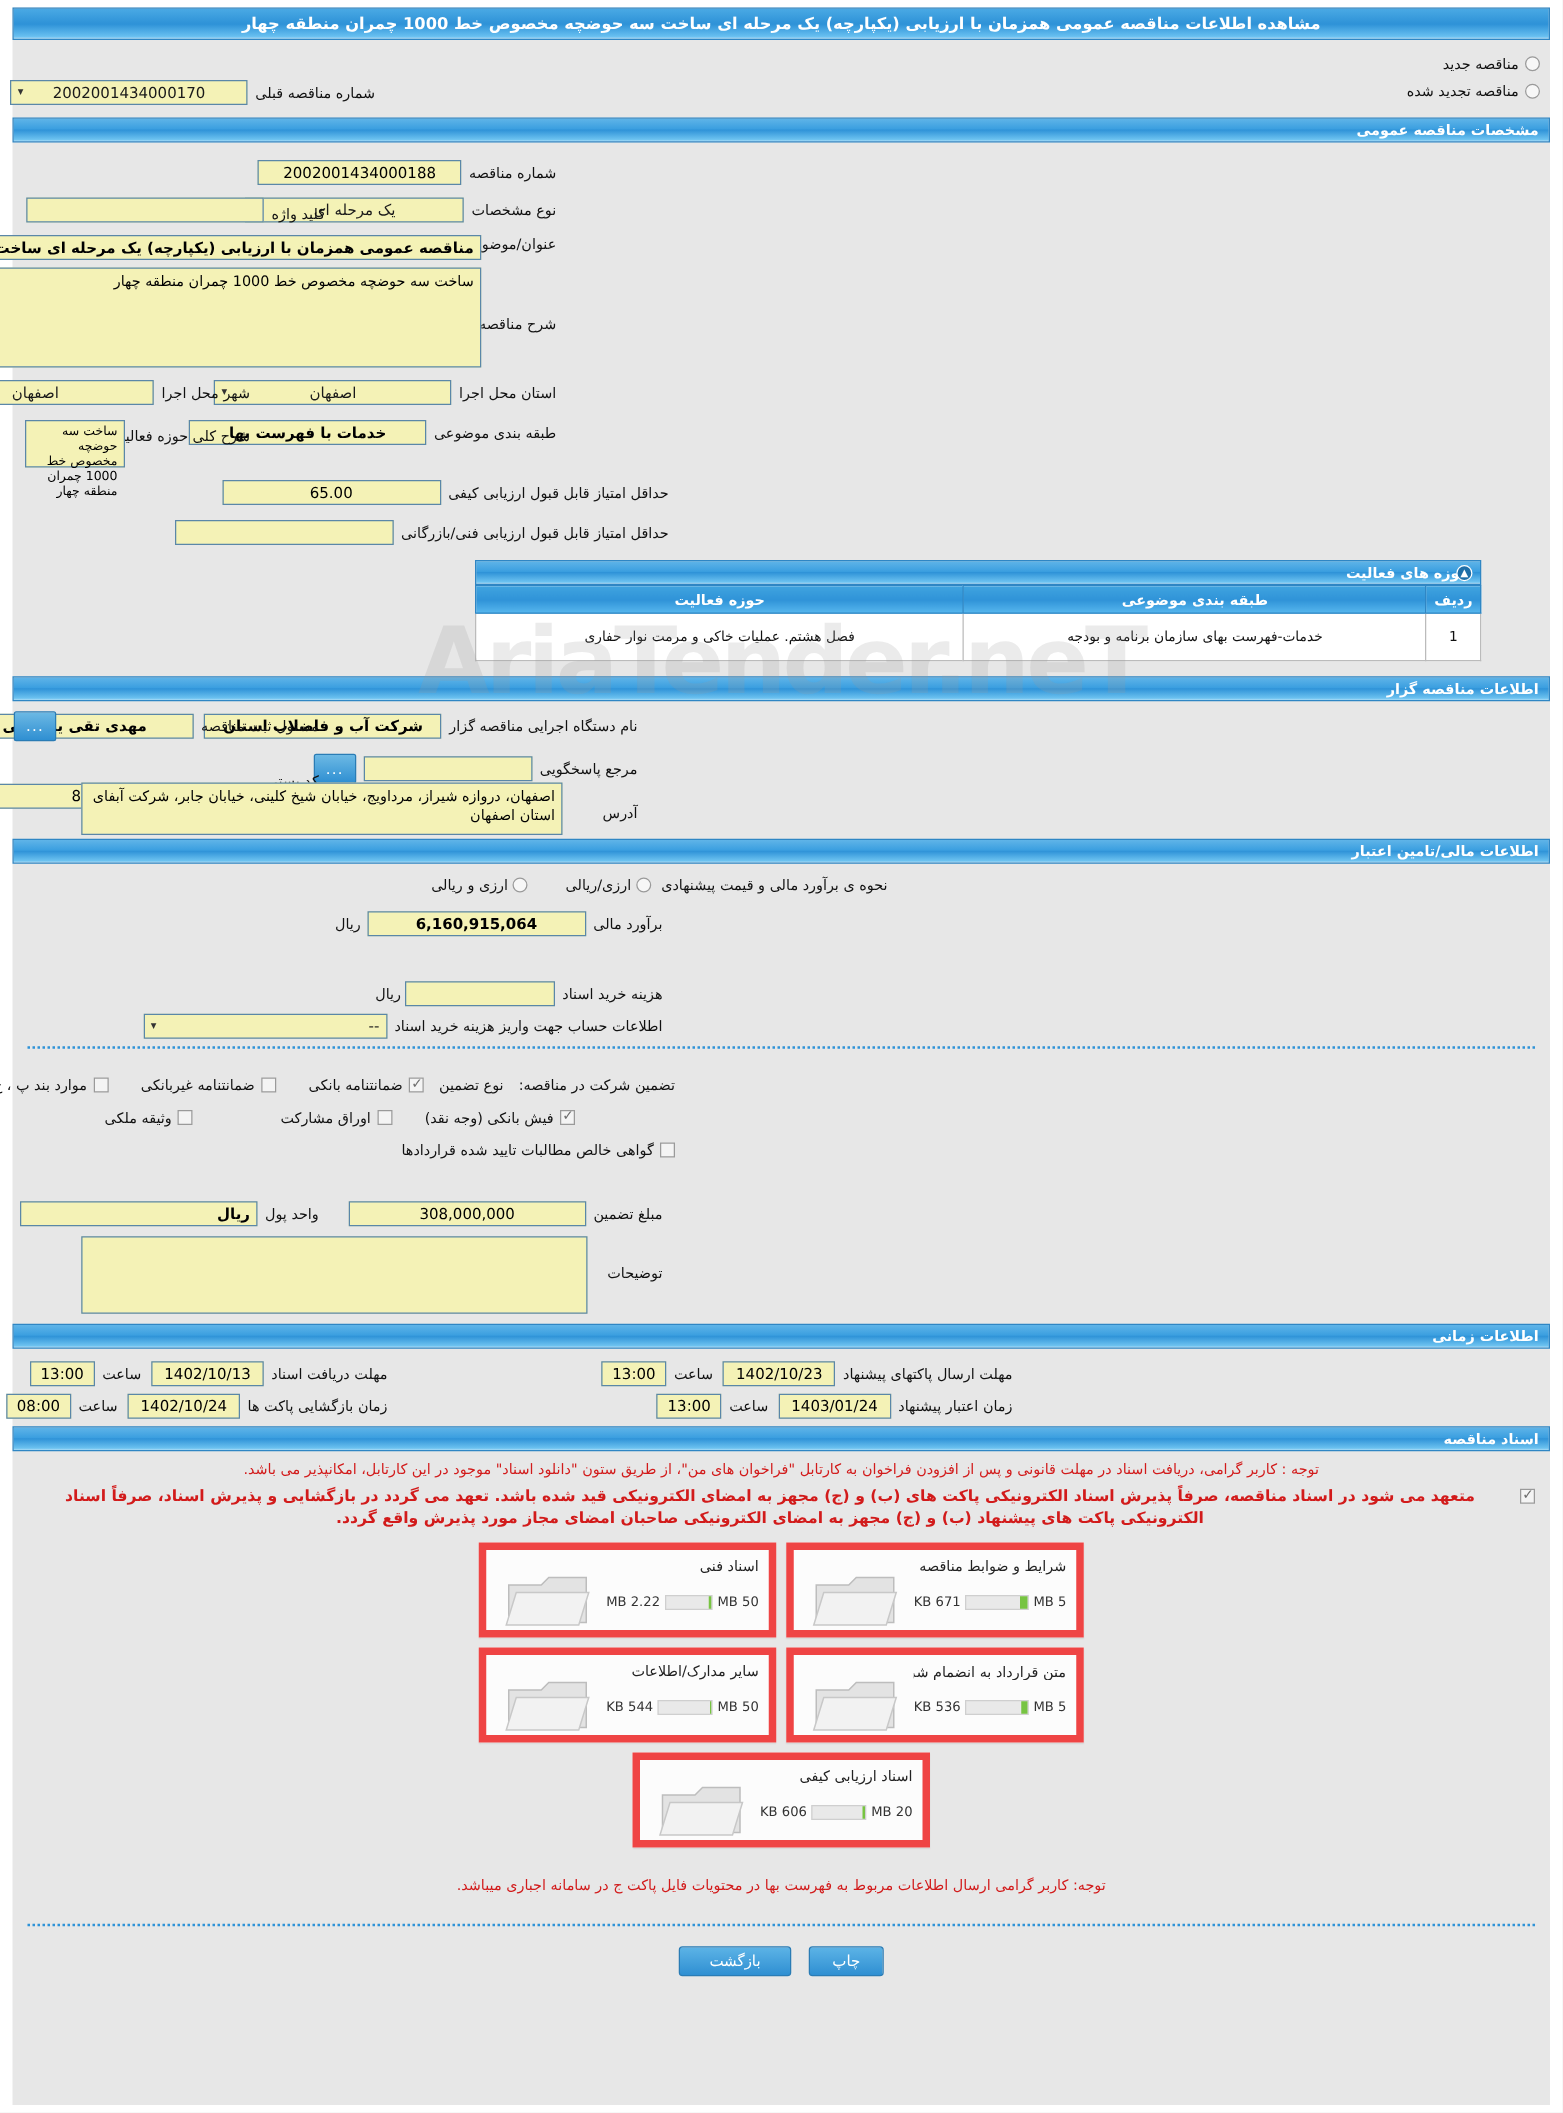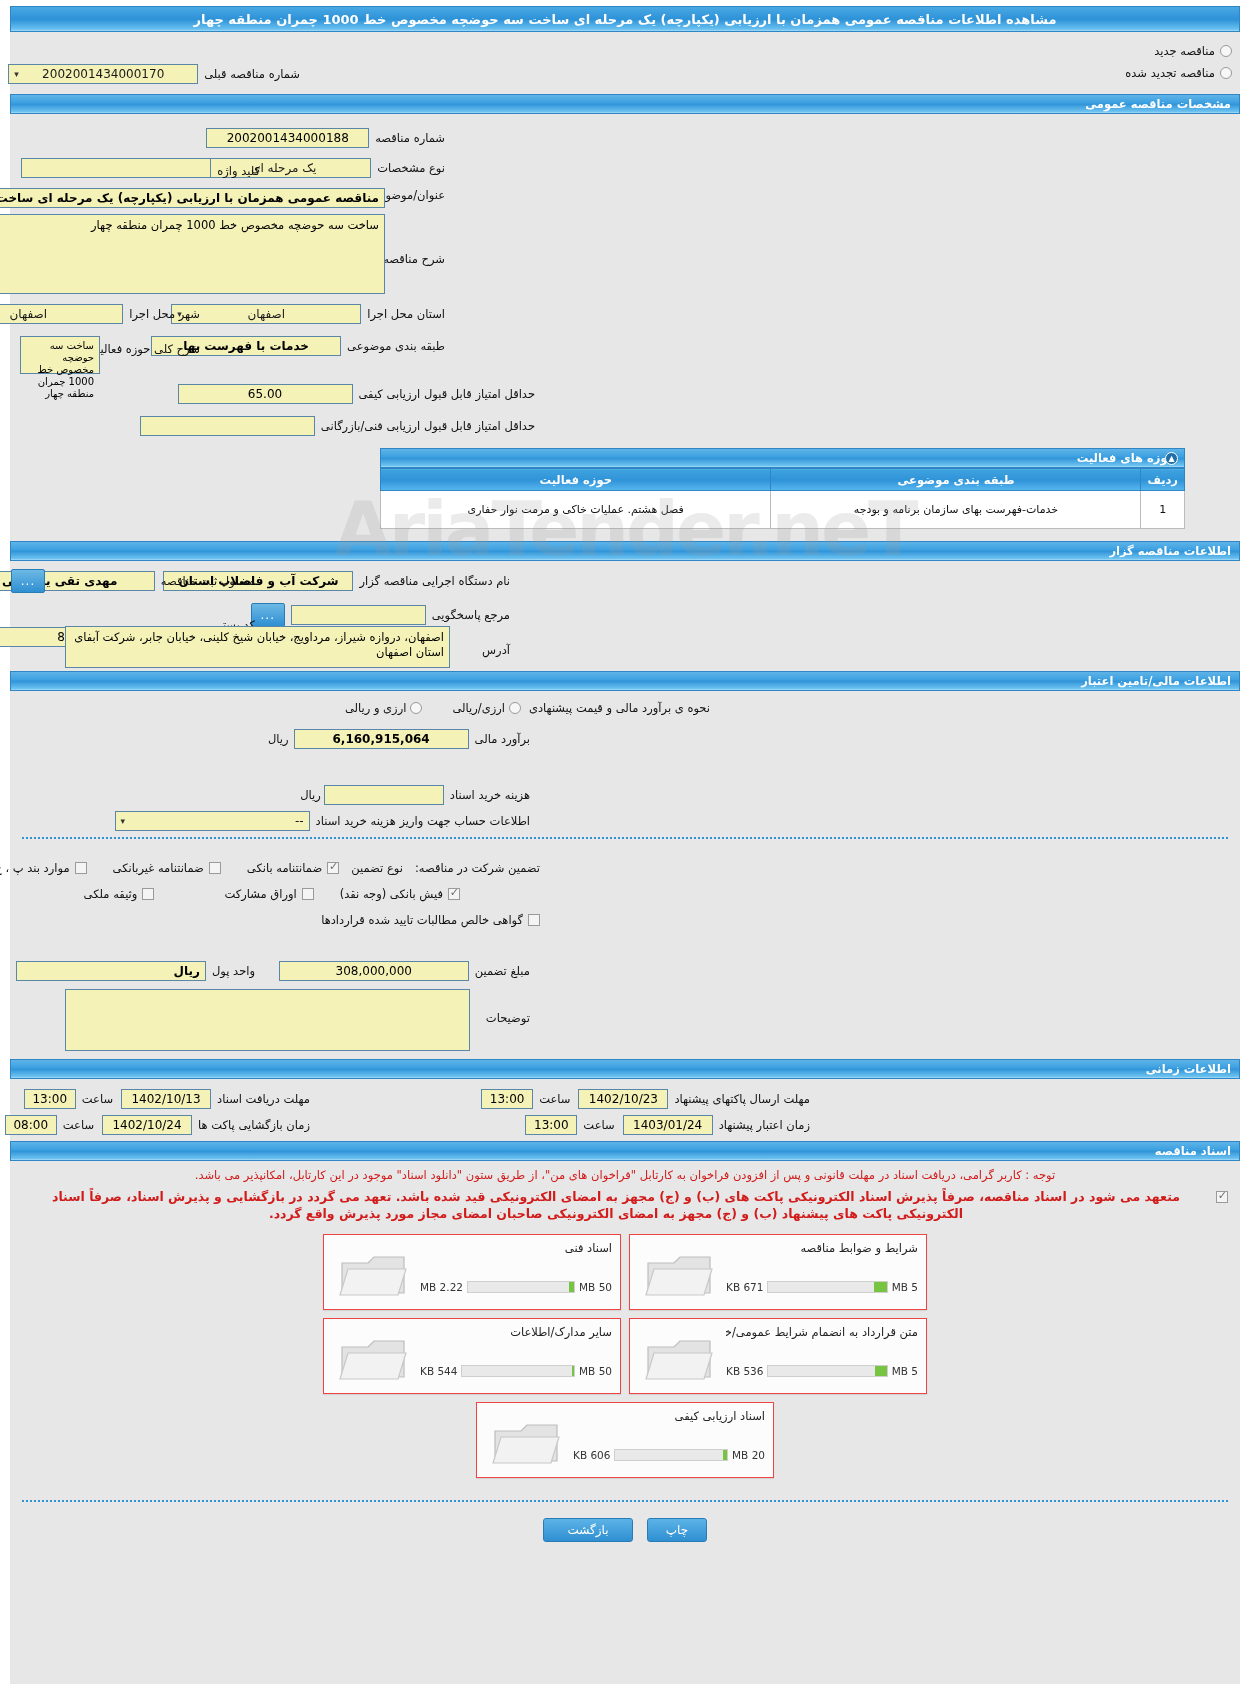--- a/index.html
+++ b/index.html
@@ -115,22 +115,22 @@
   table.grid td {
     border: 1px solid #bbbbbb; font-size: 11px; height: 22px; padding: 12px 6px;
     text-align: center; color: #111; background: #ffffff;
   }
   
   .note-red { color: #d21b1b; font-size: 11.5px; text-align: center; line-height: 17px; }
   .note-red.b { font-weight: bold; font-size: 12.5px; }
   .dotted { border-top: 2px dotted #2f93d8; height: 0; }
   
   .fcard {
-    width: 298px; height: 76px; background: #fcfcfc;
-    border: 1px solid #ef4444; position: relative;
+    width: 238px; height: 76px; background: #fcfcfc;
+    border: 6px solid #ef4444; position: relative;
     box-shadow: 0 1px 1px rgba(0,0,0,.08);
   }
   .fcard .fname {
     position: absolute; top: 6px; right: 8px; left: 96px;
     font-size: 11.5px; color: #222; text-align: right;
     overflow: hidden; white-space: nowrap;
   }
   .fcard .folder { position: absolute; left: 14px; top: 14px; width: 72px; height: 52px; }
   .fcard .meter {
     position: absolute; bottom: 16px; right: 8px; left: 96px; height: 13px;
@@ -499,20 +499,21 @@
         <div class="meter">
           <span class="sz">20 MB</span>
           <span class="bar-wrap">
               <span class="bar-fill" style="width:4%"></span>
             </span>
           <span class="sz">606 KB</span>
         </div>
       </div>
     </div>
 
+    <div class="note-red" style="padding:22px 12px 0 12px;">توجه: کاربر گرامی ارسال اطلاعات مربوط به فهرست بها در محتویات فایل پاکت ج در سامانه اجباری میباشد.</div>
   </div>
 
   <div class="dotted" style="margin:22px 12px 0 12px;"></div>
 
   <div style="display:flex; justify-content:center; gap:14px; margin-top:16px;">
     <div class="bbtn">چاپ</div>
     <div class="bbtn" style="min-width:90px;">بازگشت</div>
   </div>
 
   <div class="wm">AriaTender.neT</div>

